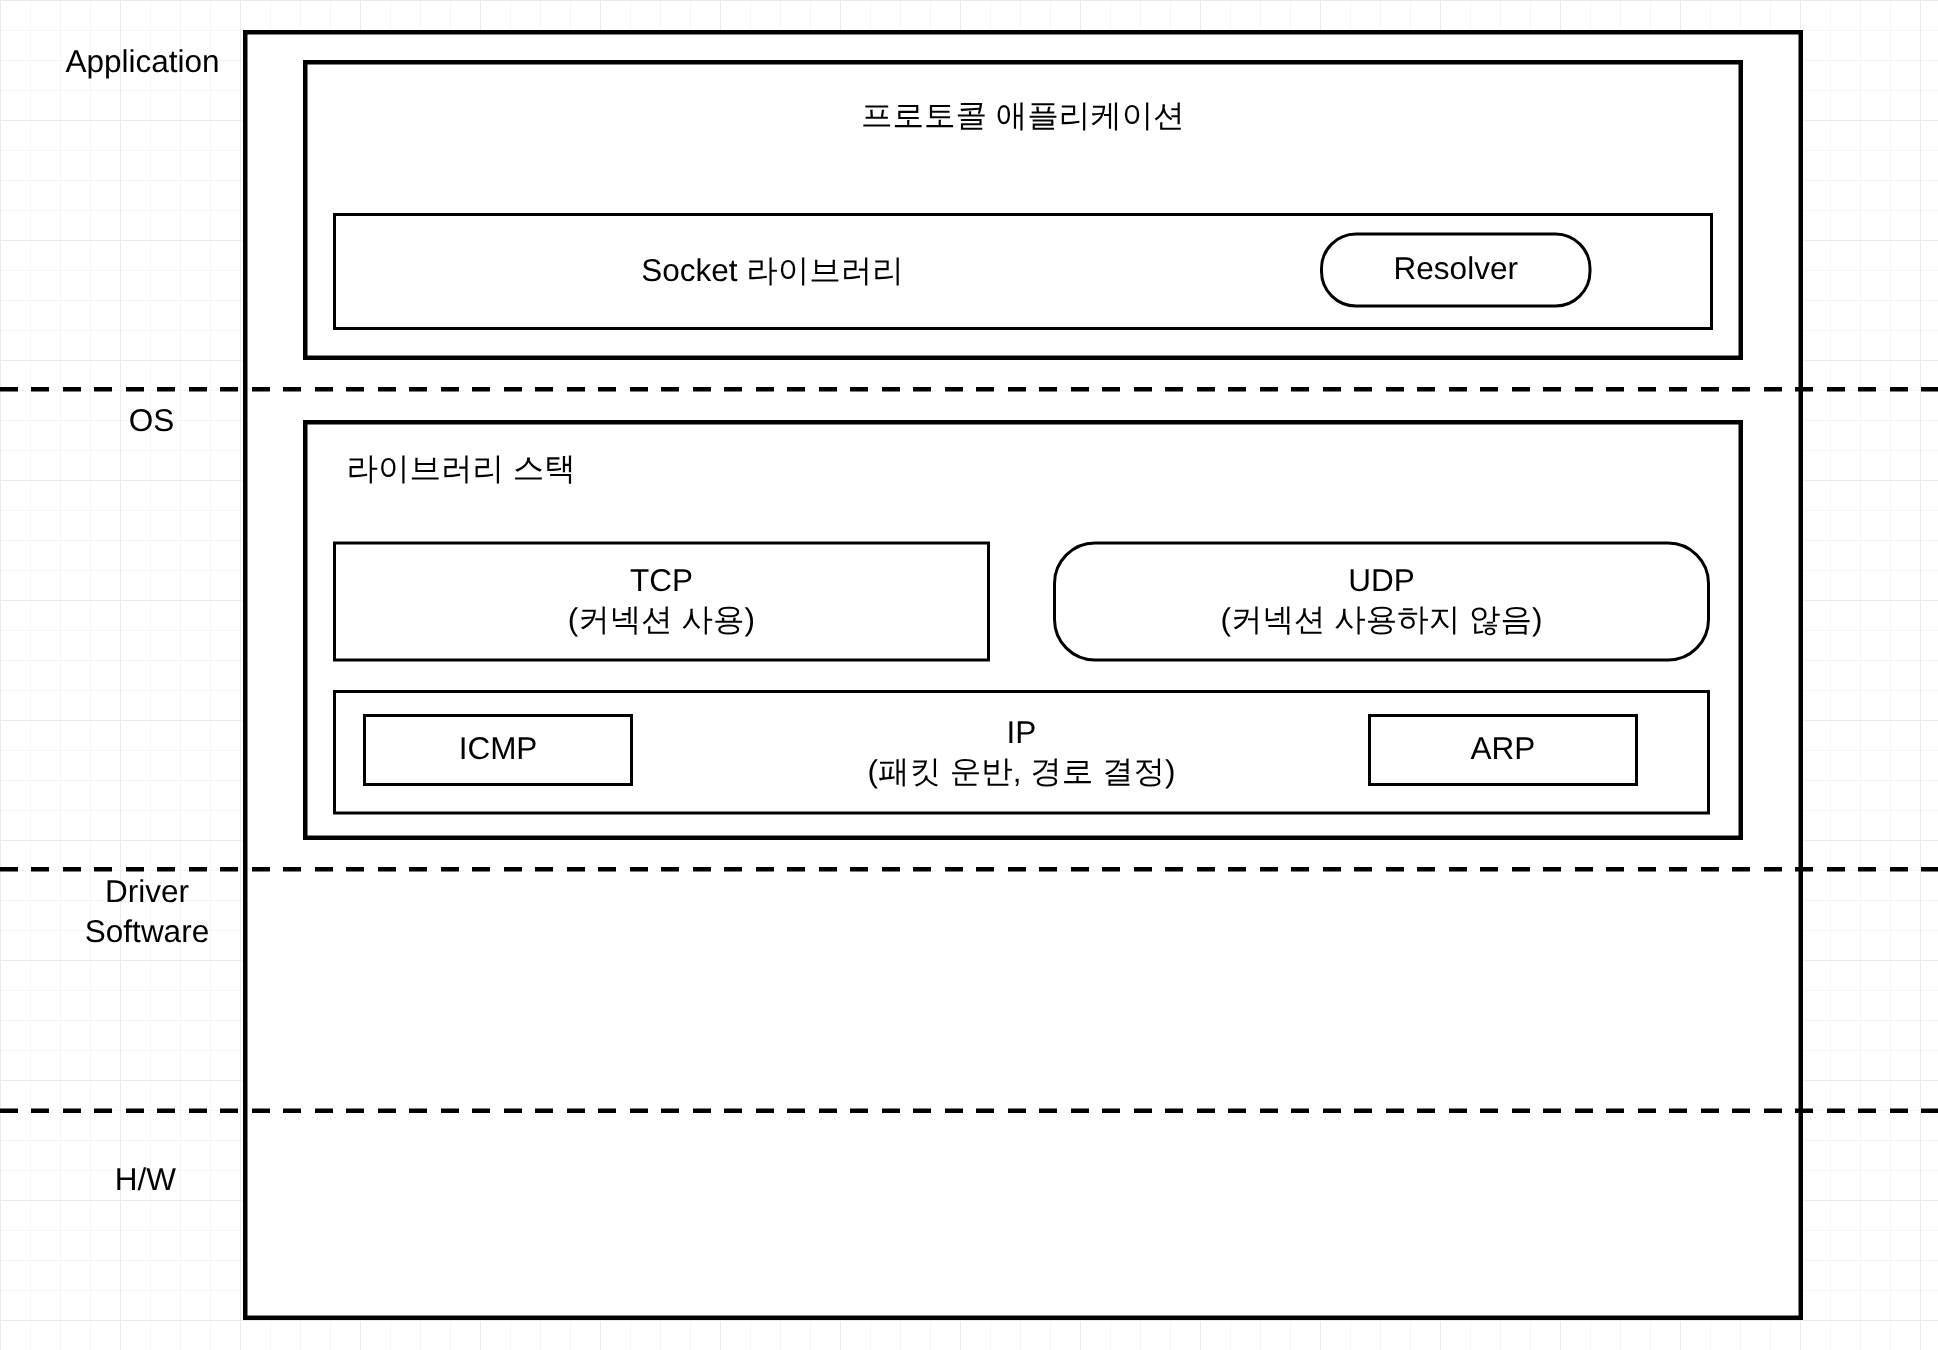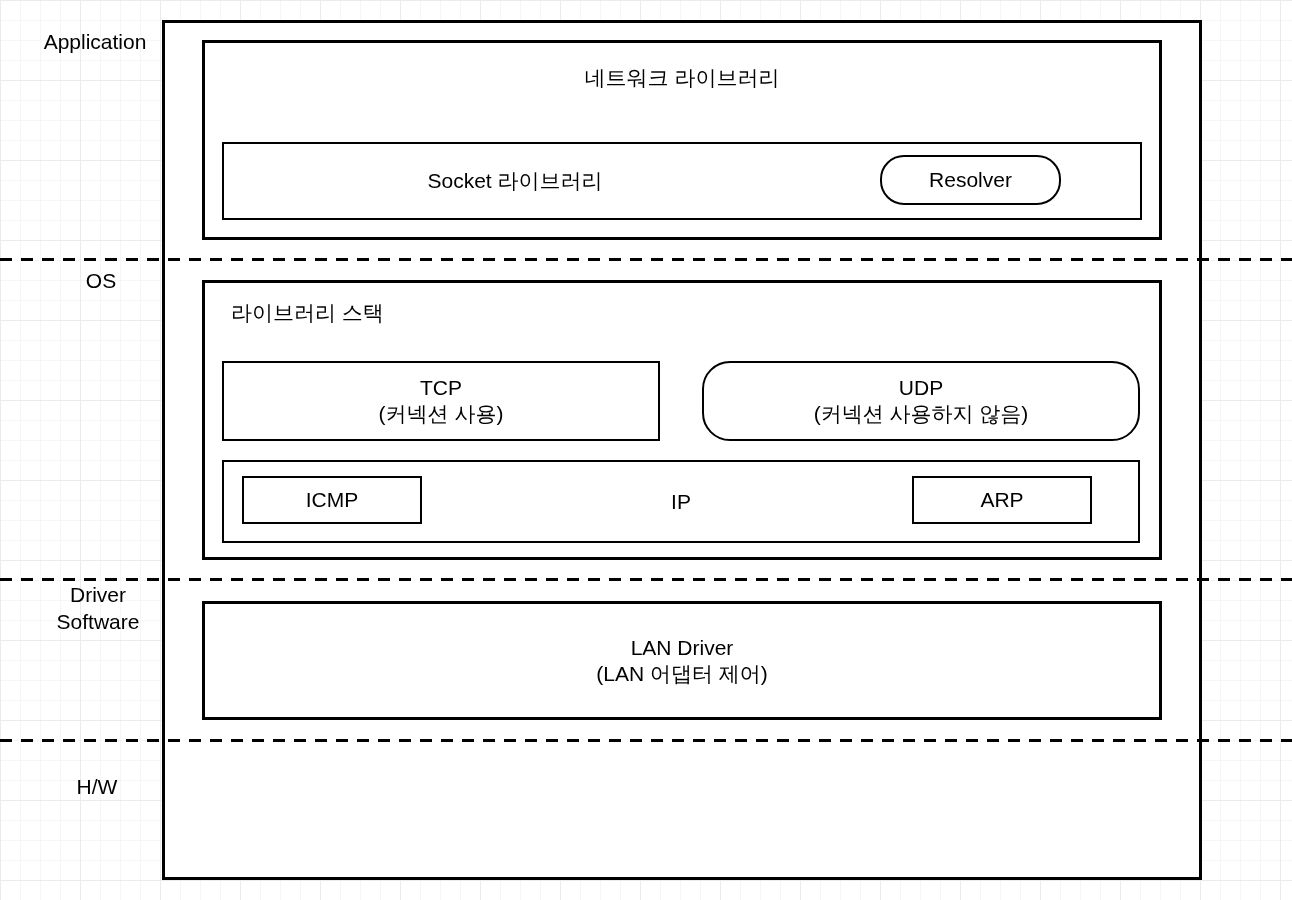--- a/index.html
+++ b/index.html
@@ -113,21 +113,21 @@
   <div class="dash-line dash-1"></div>
   <div class="dash-line dash-2"></div>
   <div class="dash-line dash-3"></div>
 
   <div class="layer-label label-application">Application</div>
   <div class="layer-label label-os">OS</div>
   <div class="layer-label label-driver">Driver Software</div>
   <div class="layer-label label-hw">H/W</div>
 
   <div class="box network-app-box">
-    <div class="network-app-title">네트워크 라이브러리</div>
+    <div class="network-app-title">프로토콜 애플리케이션</div>
   </div>
 
   <div class="box socket-box">
     <div class="socket-label">Socket 라이브러리</div>
   </div>
 
   <div class="box resolver-box">
     <div class="center-label">Resolver</div>
   </div>
 
@@ -145,32 +145,27 @@
   <div class="box udp-box">
     <div class="center-label">
       <span>UDP</span>
       <span>(커넥션 사용하지 않음)</span>
     </div>
   </div>
 
   <div class="box ip-box">
     <div class="center-label">
       <span>IP</span>
+      <span>(패킷 운반, 경로 결정)</span>
     </div>
   </div>
 
   <div class="box icmp-box">
     <div class="center-label">ICMP</div>
   </div>
 
   <div class="box arp-box">
     <div class="center-label">ARP</div>
   </div>
 
-  <div class="box lan-driver-box">
-    <div class="center-label">
-      <span>LAN Driver</span>
-      <span>(LAN 어댑터 제어)</span>
-    </div>
-  </div>
 
 
 </div>
 
 </body></html>

